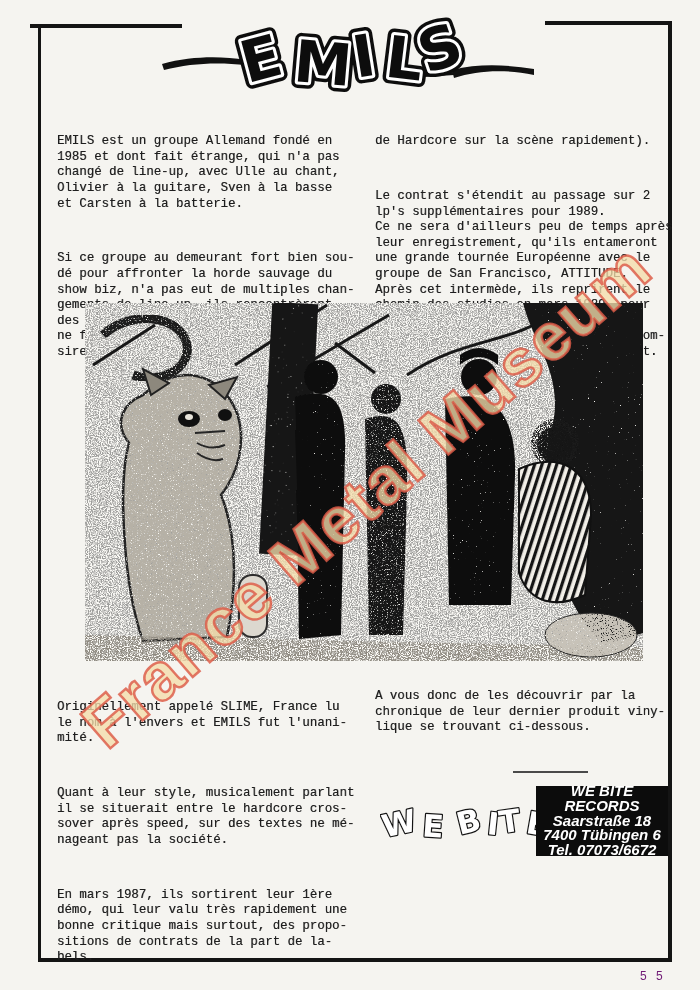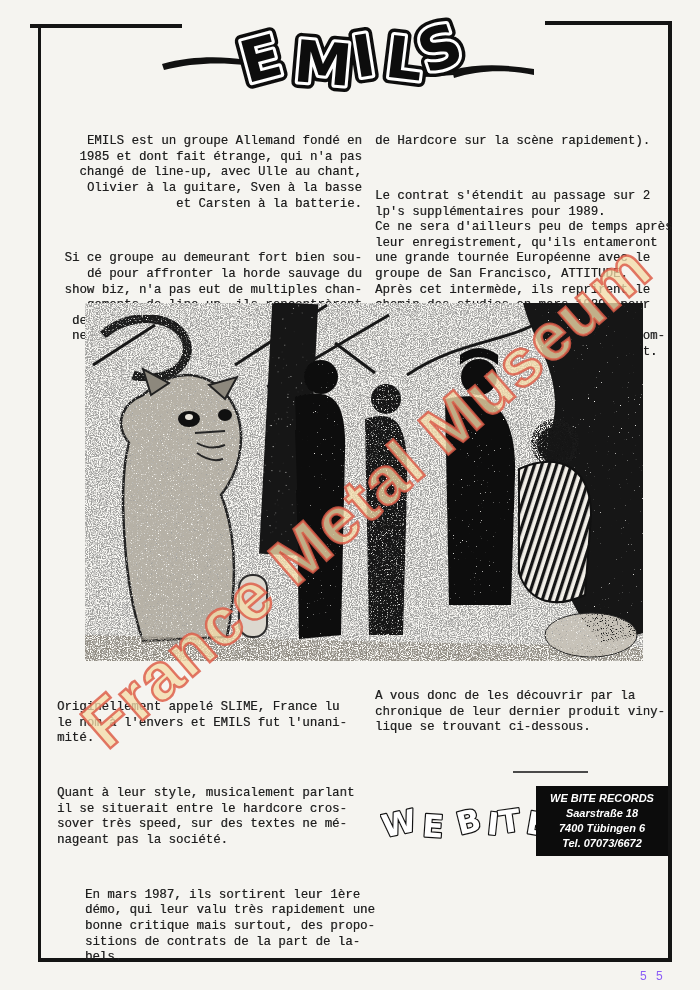--- a/index.html
+++ b/index.html
@@ -9,22 +9,22 @@
   
   .frame{left:38px;top:25px;width:627px;height:933px;
          border-left:3px solid #141414;border-right:4px solid #141414;border-bottom:4px solid #141414;}
   .topseg{background:#141414;height:3px;}
   .tsA{left:30px;top:24px;width:152px;height:4px;}
   .tsB{left:545px;top:21px;width:127px;height:4px;}
   
   .col{font-size:12.4px;line-height:15.6px;white-space:pre;letter-spacing:0;
        text-shadow:0.4px 0 0 rgba(30,30,30,.55);}
   .col p{margin:0 0 8px 0;}
-  .col p.tight{margin-bottom:0;margin-left:28px;}
-  .ltop{left:57px;top:103px;width:305px;text-align:right;}
+  .col p.tight{margin-bottom:0;}
+  .ltop{left:57px;top:103px;width:305px;}
   .rtop{left:375px;top:103px;width:292px;}
   .lbot{left:57px;top:669px;width:305px;}
   .rbot{left:375px;top:658px;width:292px;}
   
   .logo{left:158px;top:12px;width:384px;height:90px;}
   .lg-back{font-family:"DejaVu Sans",sans-serif;font-weight:bold;font-size:58px;letter-spacing:6px;
            fill:none;stroke:#0d0d0d;stroke-width:13px;stroke-linejoin:round;}
   .lg-front{font-family:"DejaVu Sans",sans-serif;font-weight:bold;font-size:58px;letter-spacing:6px;
            fill:#0d0d0d;stroke:#ffffff;stroke-width:6px;paint-order:stroke;stroke-linejoin:round;}
   
@@ -35,24 +35,24 @@
              color:rgba(243,220,171,0.78);-webkit-text-stroke:2.5px rgba(221,90,71,0.82);
              transform:rotate(-41deg);transform-origin:0 50%;z-index:60;pointer-events:none;}
   
   .minidiv{left:513px;top:771px;width:75px;height:2px;background:#4a4a4a;}
   
   .wb-logo{left:380px;top:790px;width:158px;height:64px;}
   .wb-text{font-family:"DejaVu Sans",sans-serif;font-weight:bold;font-size:31px;letter-spacing:3px;
            fill:#ffffff;stroke:#141414;stroke-width:2.4px;paint-order:stroke;stroke-linejoin:round;}
   .wb-box{left:536px;top:786px;width:132px;height:70px;background:#0c0c0c;color:#ffffff;
           font-family:"Liberation Sans","DejaVu Sans",sans-serif;font-weight:bold;font-style:italic;
-          font-size:11px;line-height:14.8px;text-align:center;white-space:pre-line;
+          font-size:15px;line-height:14.8px;text-align:center;white-space:pre-line;
           display:flex;align-items:center;justify-content:center;}
   .pagenum{left:640px;top:969px;font-family:"Liberation Sans",sans-serif;font-size:12px;
-           letter-spacing:3px;color:#8b5cf6;}
+           letter-spacing:3px;color:#701a75;}
 </style>
 </head>
 <body>
 
 <div class="abs frame"></div>
 <div class="abs topseg tsA"></div>
 <div class="abs topseg tsB"></div>
 
 <svg class="abs logo" viewBox="0 0 384 90">
   <path d="M4,52 C34,44 62,44 88,48 L88,53 C60,50 32,51 6,58 Z" fill="#111"></path>
@@ -151,21 +151,21 @@
   <rect x="154" y="272" width="28" height="62" rx="13" fill="#dcd8cf" stroke="#2e2e2e" stroke-width="2"></rect>
   <ellipse cx="506" cy="332" rx="46" ry="22" fill="#c7c2b8" filter="url(#fMed)" stroke="#222"></ellipse>
 </svg>
 
 <div class="abs col lbot">
   <p>Originellement appelé SLIME, France lu
 le nom à l'envers et EMILS fut l'unani-
 mité.</p>
   <p>Quant à leur style, musicalement parlant
 il se situerait entre le hardcore cros-
-sover très speed, sur des textes ne mé-
+sover après speed, sur des textes ne mé-
 nageant pas la société.</p>
   <p class="tight">En mars 1987, ils sortirent leur 1ère
 démo, qui leur valu très rapidement une
 bonne critique mais surtout, des propo-
 sitions de contrats de la part de la-
 bels.</p>
   
 </div>
 <div class="abs col rbot">
   <p>A vous donc de les découvrir par la

